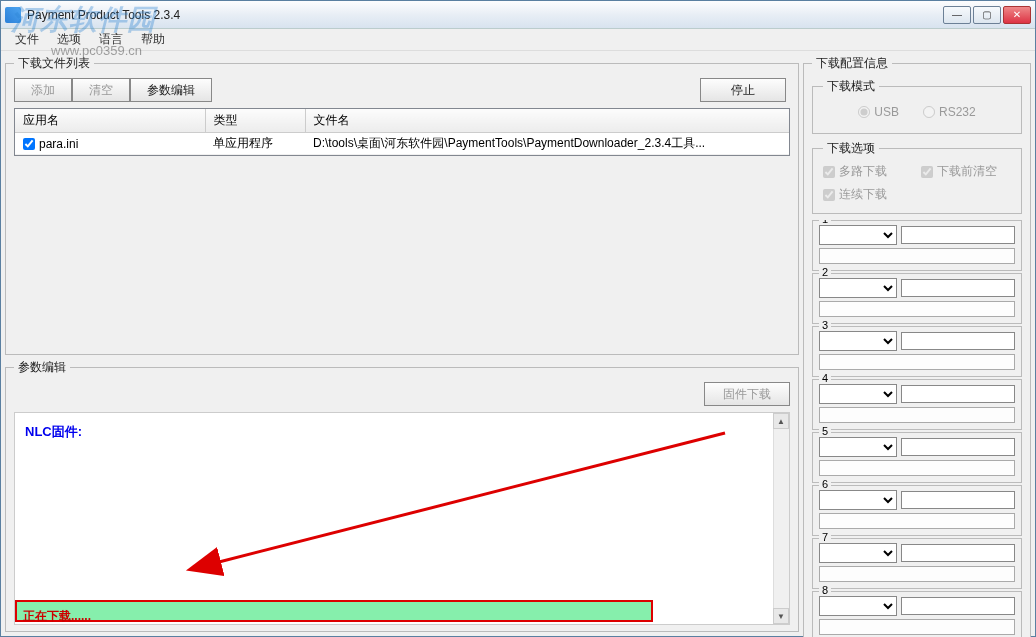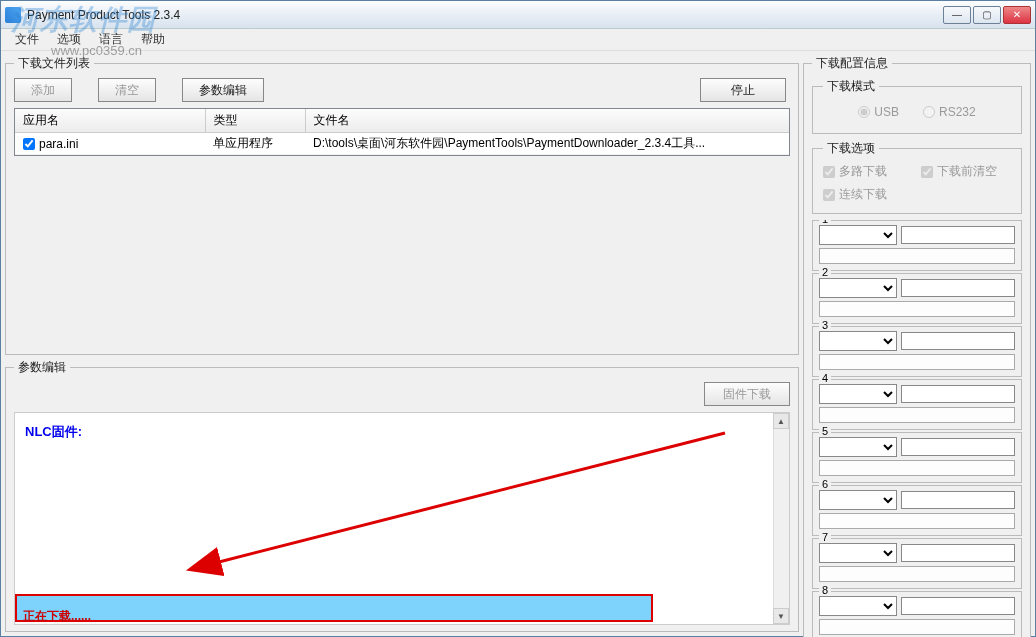--- a/index.html
+++ b/index.html
@@ -21,21 +21,21 @@
     .watermark-url { position: absolute; top: 42px; left: 50px; font-size: 13px; color: rgba(0,0,0,0.35); pointer-events: none; z-index: 5; }
     
     .content { display: flex; padding: 4px; height: calc(100% - 50px); gap: 4px; }
     .left-col { flex: 1; display: flex; flex-direction: column; gap: 4px; min-width: 0; justify-content: flex-end; }
     .right-col { width: 228px; display: flex; flex-direction: column; }
     
     fieldset { border: 1px solid #bbb; padding: 6px 8px; background: #f0f0f0; }
     legend { padding: 0 4px; font-size: 12px; color: #222; }
     
     .filelist-box { height: 300px; display: flex; flex-direction: column; }
-    .toolbar-row { display: flex; gap: 26px; margin-bottom: 6px; justify-content: flex-end; padding-right: 4px; }
+    .toolbar-row { display: flex; gap: 0; margin-bottom: 6px; justify-content: flex-end; padding-right: 4px; }
     .btn { height: 24px; padding: 0 16px; border: 1px solid #888; background: linear-gradient(#fdfdfd, #e5e5e5); cursor: pointer; font-size: 12px; color: #222; min-width: 56px; }
     .btn:disabled { color: #999; cursor: default; }
     .btn.wide { min-width: 86px; }
     
     .table-wrap { flex: 1; border: 1px solid #828790; background: #fff; overflow: auto; }
     table { width: 100%; border-collapse: collapse; font-size: 12px; }
     th { background: linear-gradient(#fcfcfc, #ececec); border: 1px solid #ccc; border-top: none; text-align: left; padding: 3px 8px; font-weight: normal; }
     th:first-child { border-left: none; }
     th:last-child { border-right: none; }
     td { padding: 2px 8px; border-bottom: 1px solid #f0f0f0; white-space: nowrap; overflow: hidden; text-overflow: ellipsis; }
@@ -46,21 +46,21 @@
     .fw-toolbar { display: flex; justify-content: flex-end; margin-bottom: 6px; }
     .fw-content { flex: 1; border: 1px solid #ccc; background: #fff; padding: 10px; position: relative; overflow: hidden; }
     .nlc-label { color: #0000ee; font-weight: bold; font-size: 13px; }
     .scroll-thumb { position: absolute; right: 0; top: 0; width: 16px; height: 100%; background: #f0f0f0; border-left: 1px solid #ddd; }
     .scroll-up, .scroll-down { position: absolute; right: 0; width: 16px; height: 16px; background: #e8e8e8; border: 1px solid #ccc; display: flex; align-items: center; justify-content: center; font-size: 8px; color: #555; }
     .scroll-up { top: 0; }
     .scroll-down { bottom: 0; }
     
     .arrow-svg { position: absolute; pointer-events: none; }
     
-    .status-box { position: absolute; bottom: 14px; left: 14px; width: 638px; height: 22px; border: 2px solid #d00; background: #7dd3fc; padding: 12px 6px; }
+    .status-box { position: absolute; bottom: 14px; left: 14px; width: 638px; height: 22px; border: 2px solid #d00; background: #86efac; padding: 6px 6px; }
     .status-text { color: #c00; font-weight: bold; font-size: 12px; }
     
     .config-box { flex: 1; display: flex; flex-direction: column; }
     .mode-box, .opts-box { margin-bottom: 6px; padding: 6px 10px 10px; }
     .mode-row { display: flex; align-items: center; gap: 24px; justify-content: center; padding: 4px 0; }
     .radio-wrap { display: flex; align-items: center; gap: 4px; }
     .radio-wrap input { width: 12px; height: 12px; }
     .radio-wrap.disabled, .check-wrap.disabled { color: #999; }
     
     .opts-grid { display: grid; grid-template-columns: 1fr 1fr; gap: 6px 8px; }

